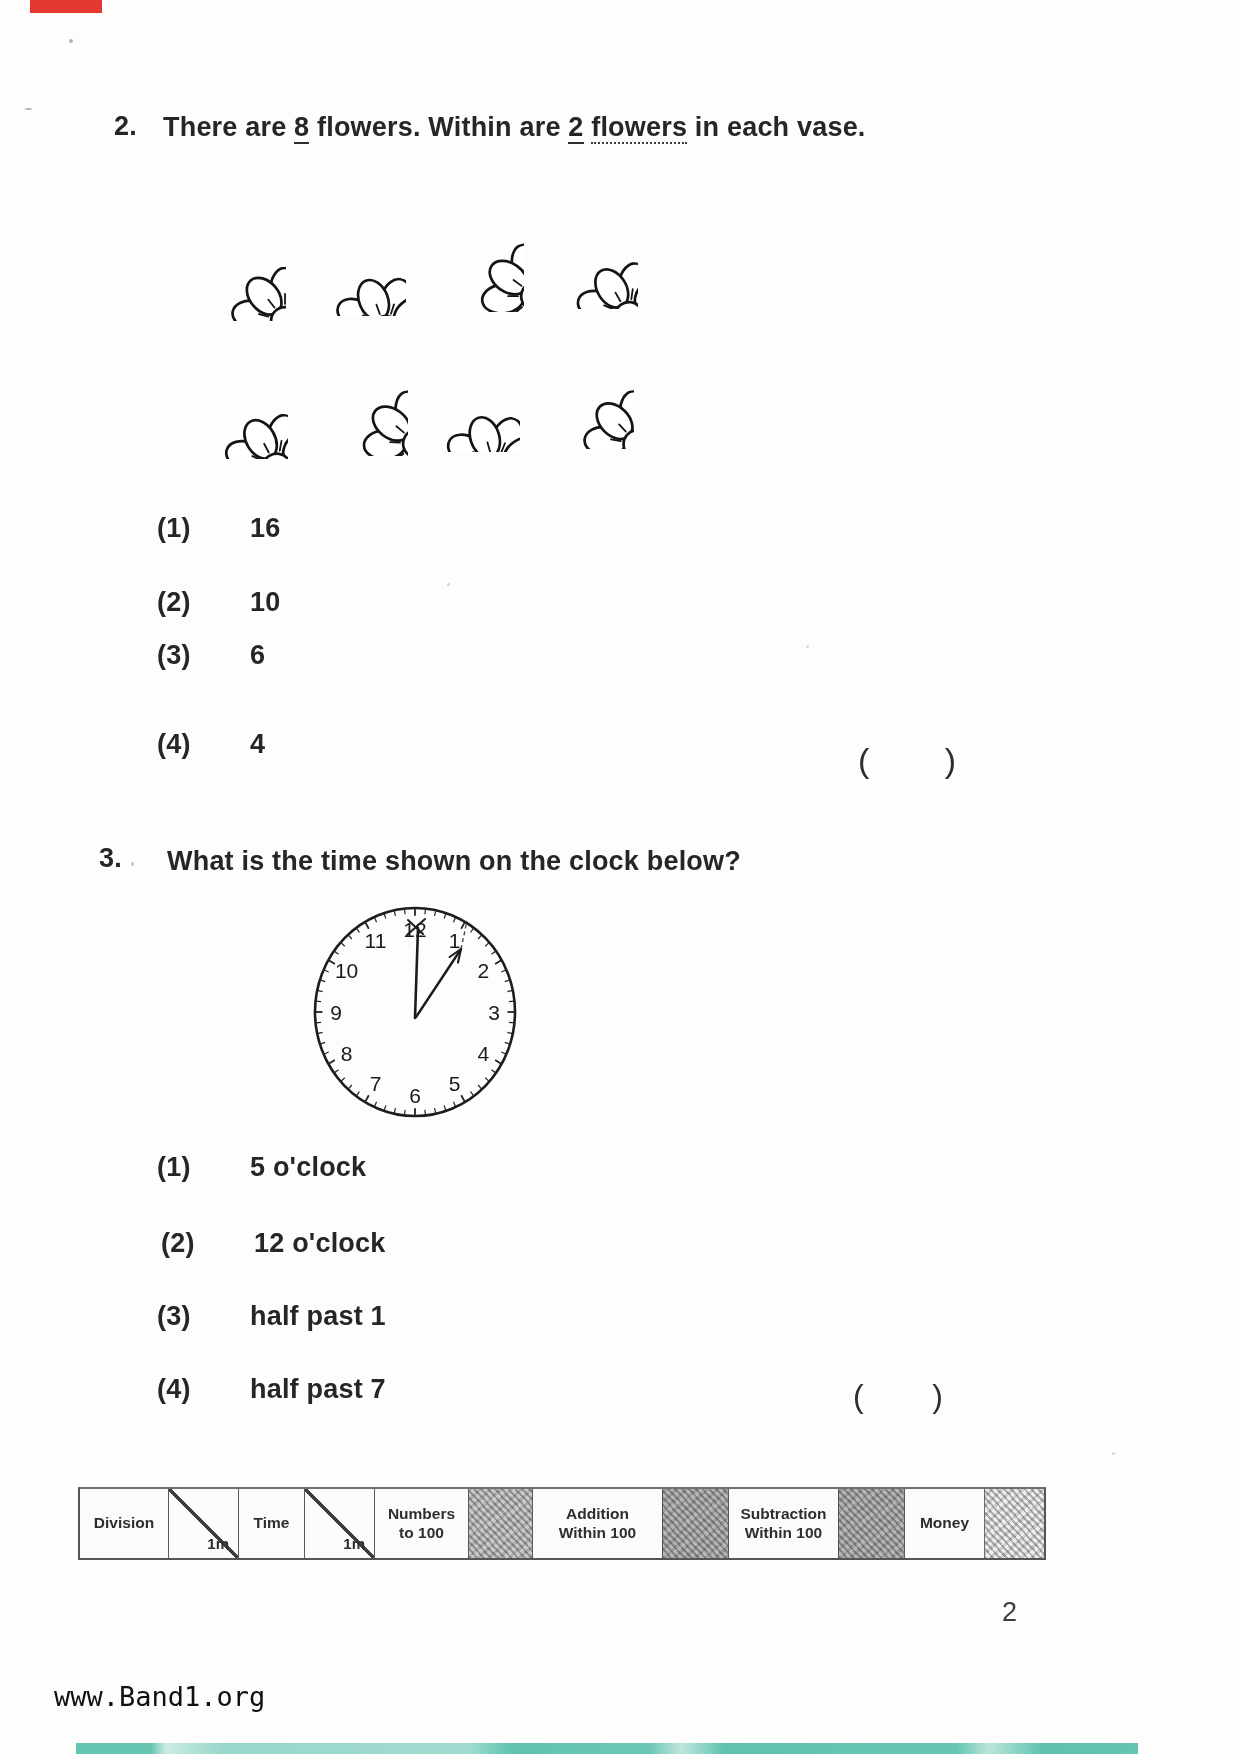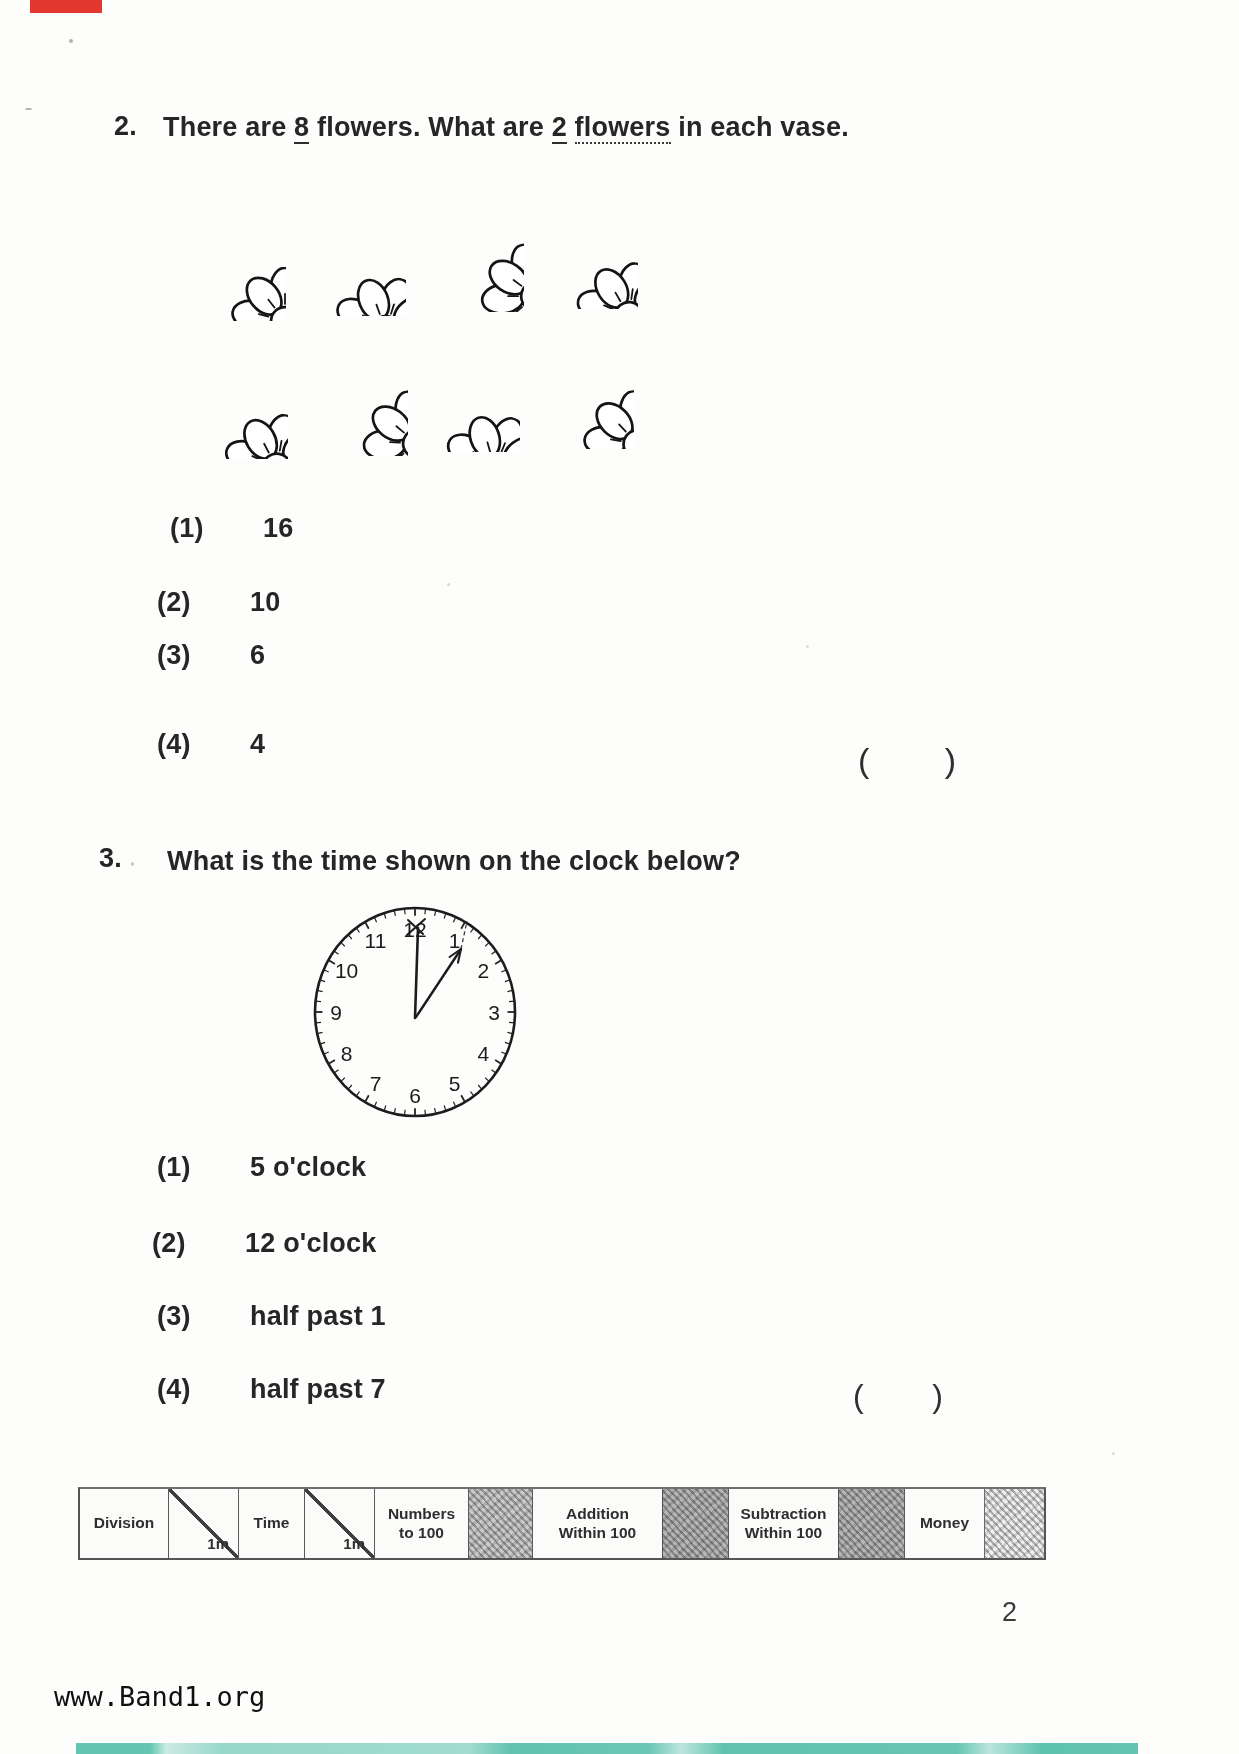--- a/index.html
+++ b/index.html
@@ -60,21 +60,21 @@
   <div class="abs red-mark"></div>
   <div class="abs speck" style="left:69px;top:39px;width:4px;height:4px;"></div>
   <div class="abs speck" style="left:25px;top:108px;width:7px;height:2px;"></div>
   <div class="abs speck" style="left:447px;top:583px;width:3px;height:3px;opacity:.35;"></div>
   <div class="abs speck" style="left:806px;top:645px;width:3px;height:3px;opacity:.3;"></div>
   <div class="abs speck" style="left:131px;top:862px;width:3px;height:4px;opacity:.5;"></div>
   <div class="abs speck" style="left:1112px;top:1452px;width:3px;height:3px;opacity:.3;"></div>
 
   <div class="abs qnum" style="left:114px;top:111px;">2.</div>
   <div class="abs" style="left:163px;top:109px;width:780px;">
-    <div class="qtext"><span>There are </span><span class="u-solid">8</span><span> flowers. What are </span><span class="u-solid">2</span><span> </span><span class="u-dot">flowers</span><span> in each vase.</span></div>
+    <div class="qtext"><span>There are </span><span class="u-solid">8</span><span> flowers. Within are </span><span class="u-solid">2</span><span> </span><span class="u-dot">flowers</span><span> in each vase.</span></div>
   </div>
 
   <svg width="0" height="0" style="position:absolute;">
     <symbol id="daisy" viewBox="-60 -60 120 120">
       <g stroke="#141414" fill="#ffffff" stroke-width="3" stroke-linejoin="round">
         <ellipse cx="0" cy="-36" rx="16" ry="23"></ellipse>
         <ellipse cx="0" cy="-36" rx="16" ry="23" transform="rotate(40)"></ellipse>
         <ellipse cx="0" cy="-36" rx="16" ry="23" transform="rotate(80)"></ellipse>
         <ellipse cx="0" cy="-36" rx="16" ry="23" transform="rotate(120)"></ellipse>
         <ellipse cx="0" cy="-36" rx="16" ry="23" transform="rotate(160)"></ellipse>
@@ -118,21 +118,21 @@
         <use href="#daisy" transform="rotate(-12)"></use>
       </svg>
     <svg class="abs flower" style="left:410px;top:344px;" viewBox="-60 -60 120 120">
         <use href="#daisy" transform="rotate(22)"></use>
       </svg>
     <svg class="abs flower" style="left:524px;top:341px;" viewBox="-60 -60 120 120">
         <use href="#daisy" transform="rotate(-5)"></use>
       </svg>
   </div>
 
-  <div class="abs opt" style="left:157px;top:513px;margin-left:13px;"><span class="marker">(1)</span><span class="val">16</span></div>
+  <div class="abs opt" style="left:157px;top:513px;"><span class="marker">(1)</span><span class="val">16</span></div>
   <div class="abs opt" style="left:157px;top:587px;"><span class="marker">(2)</span><span class="val">10</span></div>
   <div class="abs opt" style="left:157px;top:640px;"><span class="marker">(3)</span><span class="val">6</span></div>
   <div class="abs opt" style="left:157px;top:729px;"><span class="marker">(4)</span><span class="val">4</span></div>
   <div class="abs bracket" style="left:858px;top:741px;width:98px;">
     <span>(</span>
     <span>)</span>
   </div>
 
   <div class="abs qnum" style="left:99px;top:843px;">3.</div>
   <div class="abs qtext" style="left:167px;top:843px;">What is the time shown on the clock below?</div>
@@ -225,21 +225,21 @@
       <line x1="4" y1="2" x2="43" y2="-57" stroke="#1c1c1c" stroke-width="1" opacity=".5"></line>
       <g stroke="#1c1c1c" stroke-width="2.1" stroke-linecap="round">
         <line x1="46" y1="-63" x2="43" y2="-49.4"></line>
         <line x1="46" y1="-63" x2="34.6" y2="-55"></line>
       </g>
       <line x1="46" y1="-63" x2="52" y2="-91" stroke="#1c1c1c" stroke-width="1.3" stroke-dasharray="4 3" opacity=".85"></line>
     </svg>
   </div>
 
   <div class="abs opt" style="left:157px;top:1152px;"><span class="marker">(1)</span><span class="val">5 o'clock</span></div>
-  <div class="abs opt" style="left:152px;top:1228px;"><span class="marker">(2)</span><span class="val">12 o'clock</span></div>
+  <div class="abs opt" style="left:161px;top:1228px;"><span class="marker">(2)</span><span class="val">12 o'clock</span></div>
   <div class="abs opt" style="left:157px;top:1301px;"><span class="marker">(3)</span><span class="val">half past 1</span></div>
   <div class="abs opt" style="left:157px;top:1374px;"><span class="marker">(4)</span><span class="val">half past 7</span></div>
   <div class="abs bracket" style="left:853px;top:1378px;width:90px;font-size:32px;">
     <span>(</span>
     <span>)</span>
   </div>
 
   <div class="abs ftable">
     <div class="fcell" style="width:88px;">
         <span>Division</span>

